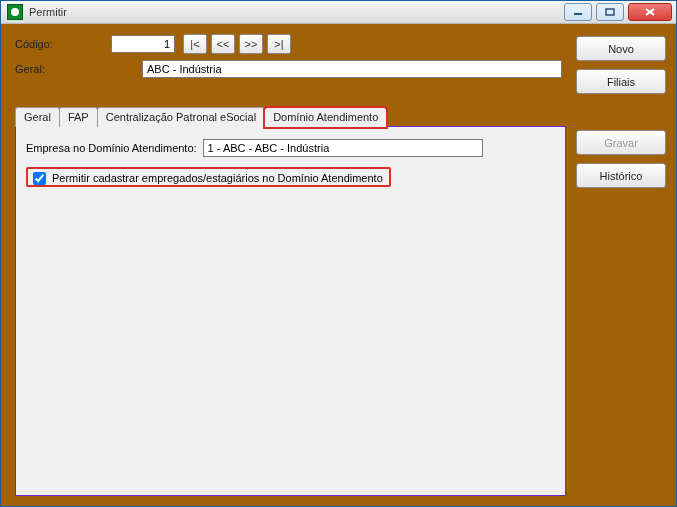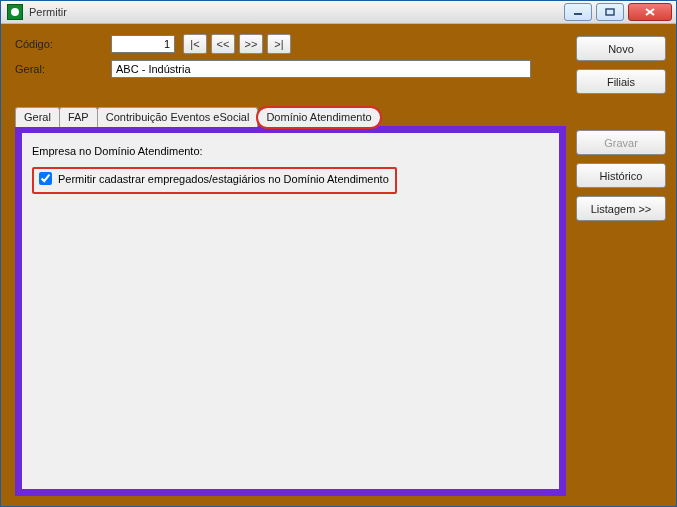--- a/index.html
+++ b/index.html
@@ -67,21 +67,21 @@
   .form-row { display:flex; align-items:center; margin-bottom:6px; }
   .form-label { width:96px; color:#222; }
   .text-input {
     height:18px;
     border:1px solid #7a7a7a;
     background:#fff;
     font: inherit;
     padding: 1px 4px;
   }
   .text-input.codigo { width:64px; text-align:right; }
-  .text-input.nome { width:420px; }
+  .text-input.nome { width:420px;margin-left:31px; }
   .nav-buttons { display:flex; gap:4px; margin-left:8px; }
   .nav-btn {
     width:24px; height:20px;
     border:1px solid #8a8a8a;
     background: linear-gradient(to bottom,#fdfdfd,#e6e6e6);
     border-radius:2px;
     font: inherit;
     display:flex; align-items:center; justify-content:center;
     color:#333;
   }
@@ -105,37 +105,36 @@
     position:relative;
   }
   .tab.selected {
     background:#f0f0f0;
     top:1px;
     padding-bottom:5px;
   }
   .tab.highlighted {
     outline:2px solid #d93025;
     outline-offset:-1px;
-    border-radius:10px;
   }
   .tab-panel {
-    border:7px solid #6d28d9;
+    border:1px solid #6d28d9;
     background:#f0f0f0;
     height:370px;
     margin-top:-1px;
     padding:12px 10px;
     position:relative;
     z-index:1;
   }
   .panel-row { display:flex; align-items:center; margin-bottom:10px; }
   .panel-row .label { margin-right:6px; }
   .text-input.empresa { flex:1; max-width:280px; }
   .check-row {
-    display:inline-flex; align-items:flex-end;
-    padding:3px 6px 7px 3px;
+    display:inline-flex; align-items:flex-start;
+    padding:3px 6px 0 3px;
     border:2px solid #d93025;
     border-radius:2px;
   }
   .check-row input { margin:0 6px 0 2px; }
 
   .side-buttons {
     width:90px;
     display:flex;
     flex-direction:column;
     gap:8px;
@@ -198,38 +197,38 @@
 
       <div class="form-row">
         <div class="form-label">Geral:</div>
         <input class="text-input nome" value="ABC - Indústria" style="">
       </div>
 
       <div class="tabs-wrapper">
         <div class="tab-strip">
           <div class="tab">Geral</div>
           <div class="tab">FAP</div>
-          <div class="tab">Contribuição Eventos eSocial</div>
+          <div class="tab">Centralização Patronal eSocial</div>
           <div class="tab selected highlighted">Domínio Atendimento</div>
         </div>
         <div class="tab-panel">
           <div class="panel-row">
             <span class="label">Empresa no Domínio Atendimento:</span>
+            <input class="text-input empresa" value="1 - ABC - ABC - Indústria" style="">
           </div>
           <div class="check-row">
             <input type="checkbox" checked="" style="">
             <span>Permitir cadastrar empregados/estagiários no Domínio Atendimento</span>
           </div>
         </div>
       </div>
 
     </div>
 
     <div class="side-buttons">
       <button class="btn">Novo</button>
       <button class="btn">Filiais</button>
       <button class="btn disabled">Gravar</button>
       <button class="btn">Histórico</button>
-      <button class="btn">Listagem &gt;&gt;</button>
     </div>
 
   </div>
 </div>
 
 </body></html>

